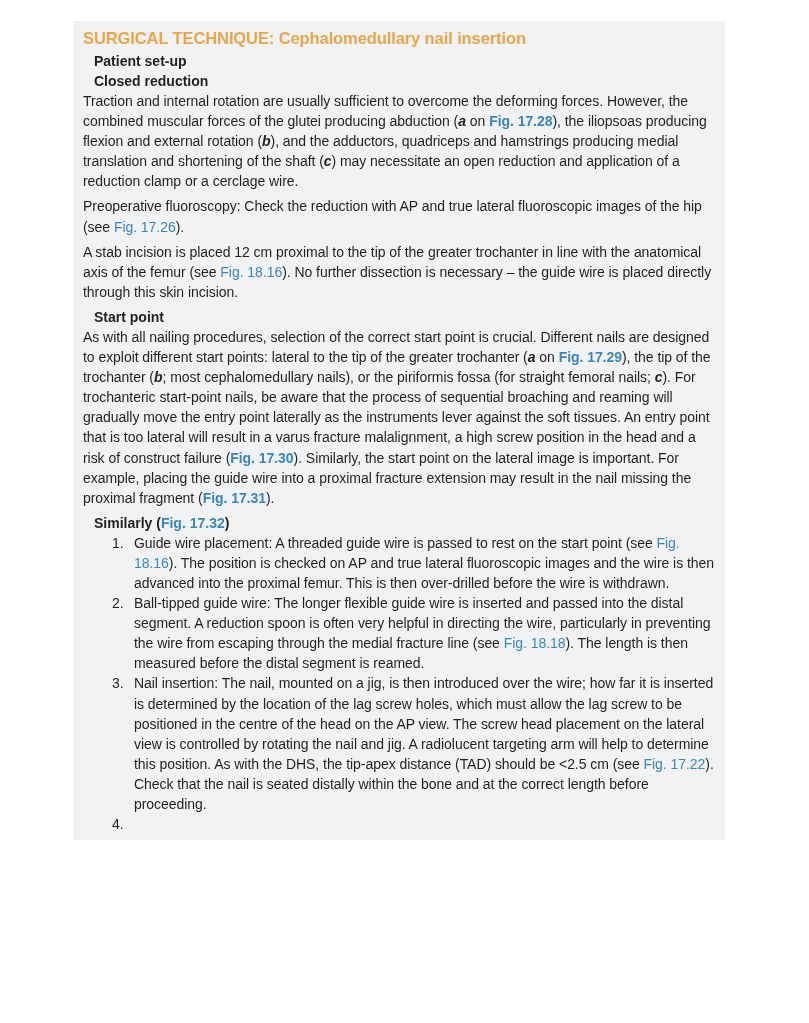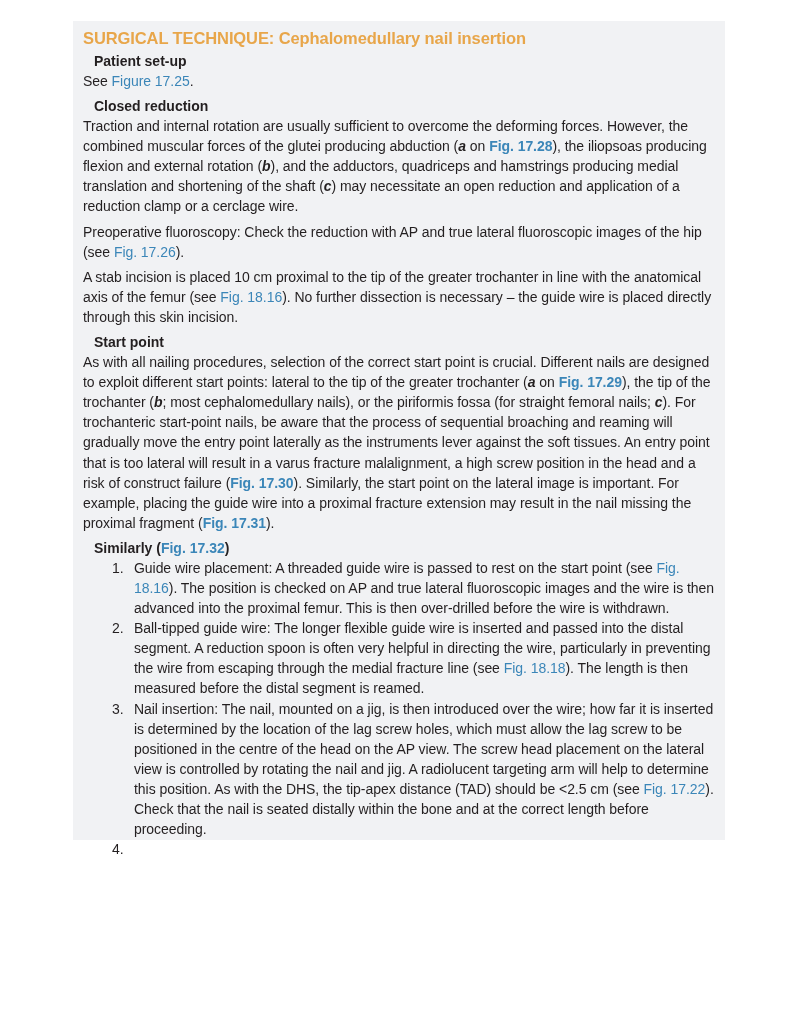--- a/index.html
+++ b/index.html
@@ -19,27 +19,26 @@
                margin: 0; letter-spacing: -0.05px; }
   ol.steps li .num { position: absolute; left: 29px; top: 0; }
 </style>
 </head>
 <body>
 
 <div class="box">
   <h1 class="title">SURGICAL TECHNIQUE: Cephalomedullary nail insertion</h1>
 
   <h2 class="head">Patient set-up</h2>
-  <p class="para"><span>See </span><a class="link">Figure 17.25</a><span>.</span></p>
 
   <h2 class="head">Closed reduction</h2>
   <p class="para"><span>Traction and internal rotation are usually sufficient to overcome the deforming forces. However, the combined muscular forces of the glutei producing abduction (</span><em class="b">a</em><span> on </span><a class="link bold">Fig. 17.28</a><span>), the iliopsoas producing flexion and external rotation (</span><em class="b">b</em><span>), and the adductors, quadriceps and hamstrings producing medial translation and shortening of the shaft (</span><em class="b">c</em><span>) may necessitate an open reduction and application of a reduction clamp or a cerclage wire.</span></p>
   <p class="para"><span>Preoperative fluoroscopy: Check the reduction with AP and true lateral fluoroscopic images of the hip (see </span><a class="link">Fig. 17.26</a><span>).</span></p>
 
-  <p class="para"><span>A stab incision is placed 10 cm proximal to the tip of the greater trochanter in line with the anatomical axis of the femur (see </span><a class="link">Fig. 18.16</a><span>). No further dissection is necessary – the guide wire is placed directly through this skin incision.</span></p>
+  <p class="para"><span>A stab incision is placed 12 cm proximal to the tip of the greater trochanter in line with the anatomical axis of the femur (see </span><a class="link">Fig. 18.16</a><span>). No further dissection is necessary – the guide wire is placed directly through this skin incision.</span></p>
 
   <h2 class="head">Start point</h2>
   <p class="para"><span>As with all nailing procedures, selection of the correct start point is crucial. Different nails are designed to exploit different start points: lateral to the tip of the greater trochanter (</span><em class="b">a</em><span> on </span><a class="link bold">Fig. 17.29</a><span>), the tip of the trochanter (</span><em class="b">b</em><span>; most cephalomedullary nails), or the piriformis fossa (for straight femoral nails; </span><em class="b">c</em><span>). For trochanteric start-point nails, be aware that the process of sequential broaching and reaming will gradually move the entry point laterally as the instruments lever against the soft tissues. An entry point that is too lateral will result in a varus fracture malalignment, a high screw position in the head and a risk of construct failure (</span><a class="link bold">Fig. 17.30</a><span>). Similarly, the start point on the lateral image is important. For example, placing the guide wire into a proximal fracture extension may result in the nail missing the proximal fragment (</span><a class="link bold">Fig. 17.31</a><span>).</span></p>
 
   <h2 class="head"><span>Similarly (</span><a class="link bold">Fig. 17.32</a><span>)</span></h2>
   <ol class="steps">
     <li><span class="num">1.</span><span>Guide wire placement: A threaded guide wire is passed to rest on the start point (see </span><a class="link">Fig. 18.16</a><span>). The position is checked on AP and true lateral fluoroscopic images and the wire is then advanced into the proximal femur. This is then over-drilled before the wire is withdrawn.</span></li>
     <li><span class="num">2.</span><span>Ball-tipped guide wire: The longer flexible guide wire is inserted and passed into the distal segment. A reduction spoon is often very helpful in directing the wire, particularly in preventing the wire from escaping through the medial fracture line (see </span><a class="link">Fig. 18.18</a><span>). The length is then measured before the distal segment is reamed.</span></li>
     <li><span class="num">3.</span><span>Nail insertion: The nail, mounted on a jig, is then introduced over the wire; how far it is inserted is determined by the location of the lag screw holes, which must allow the lag screw to be positioned in the centre of the head on the AP view. The screw head placement on the lateral view is controlled by rotating the nail and jig. A radiolucent targeting arm will help to determine this position. As with the DHS, the tip-apex distance (TAD) should be &lt;2.5 cm (see </span><a class="link">Fig. 17.22</a><span>). Check that the nail is seated distally within the bone and at the correct length before proceeding.</span></li>
     <li><span class="num">4.</span></li>

